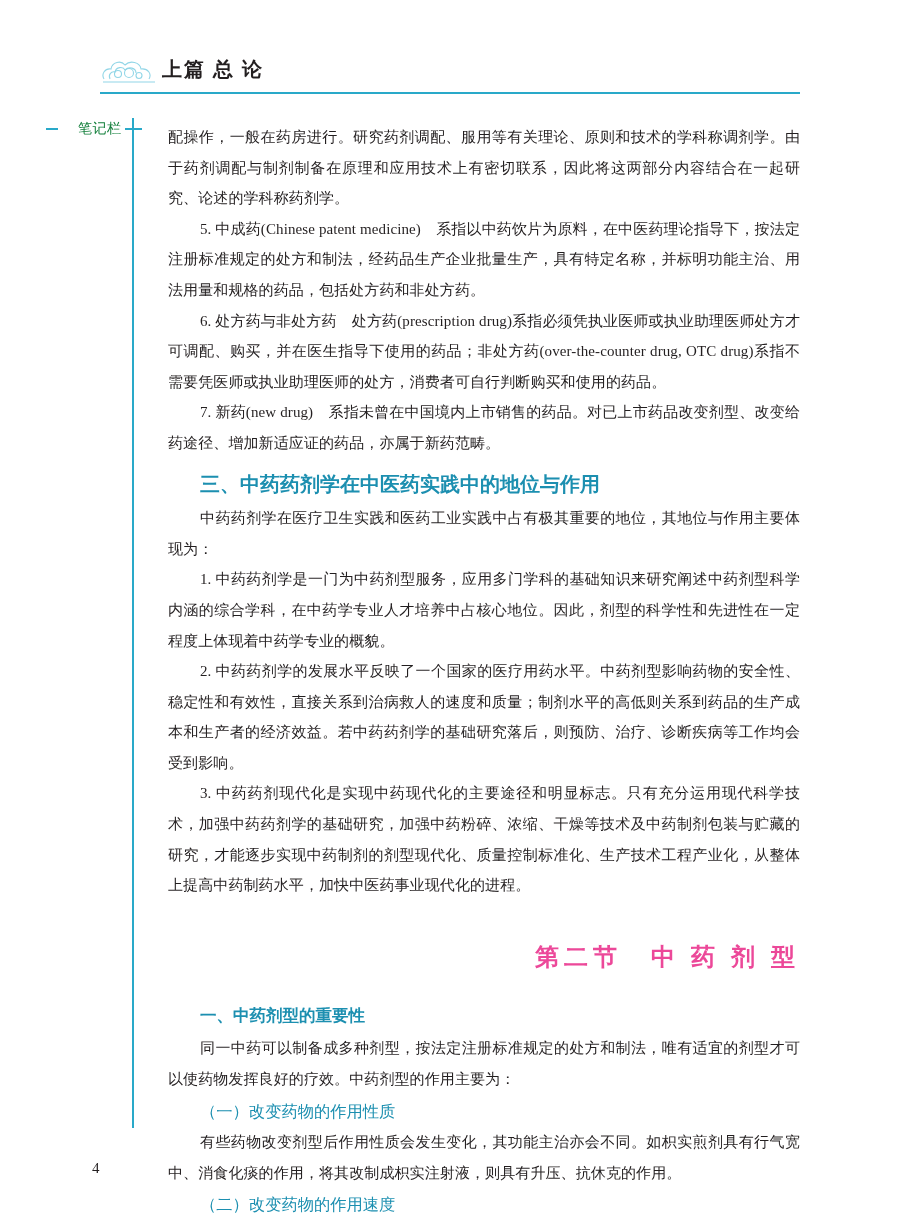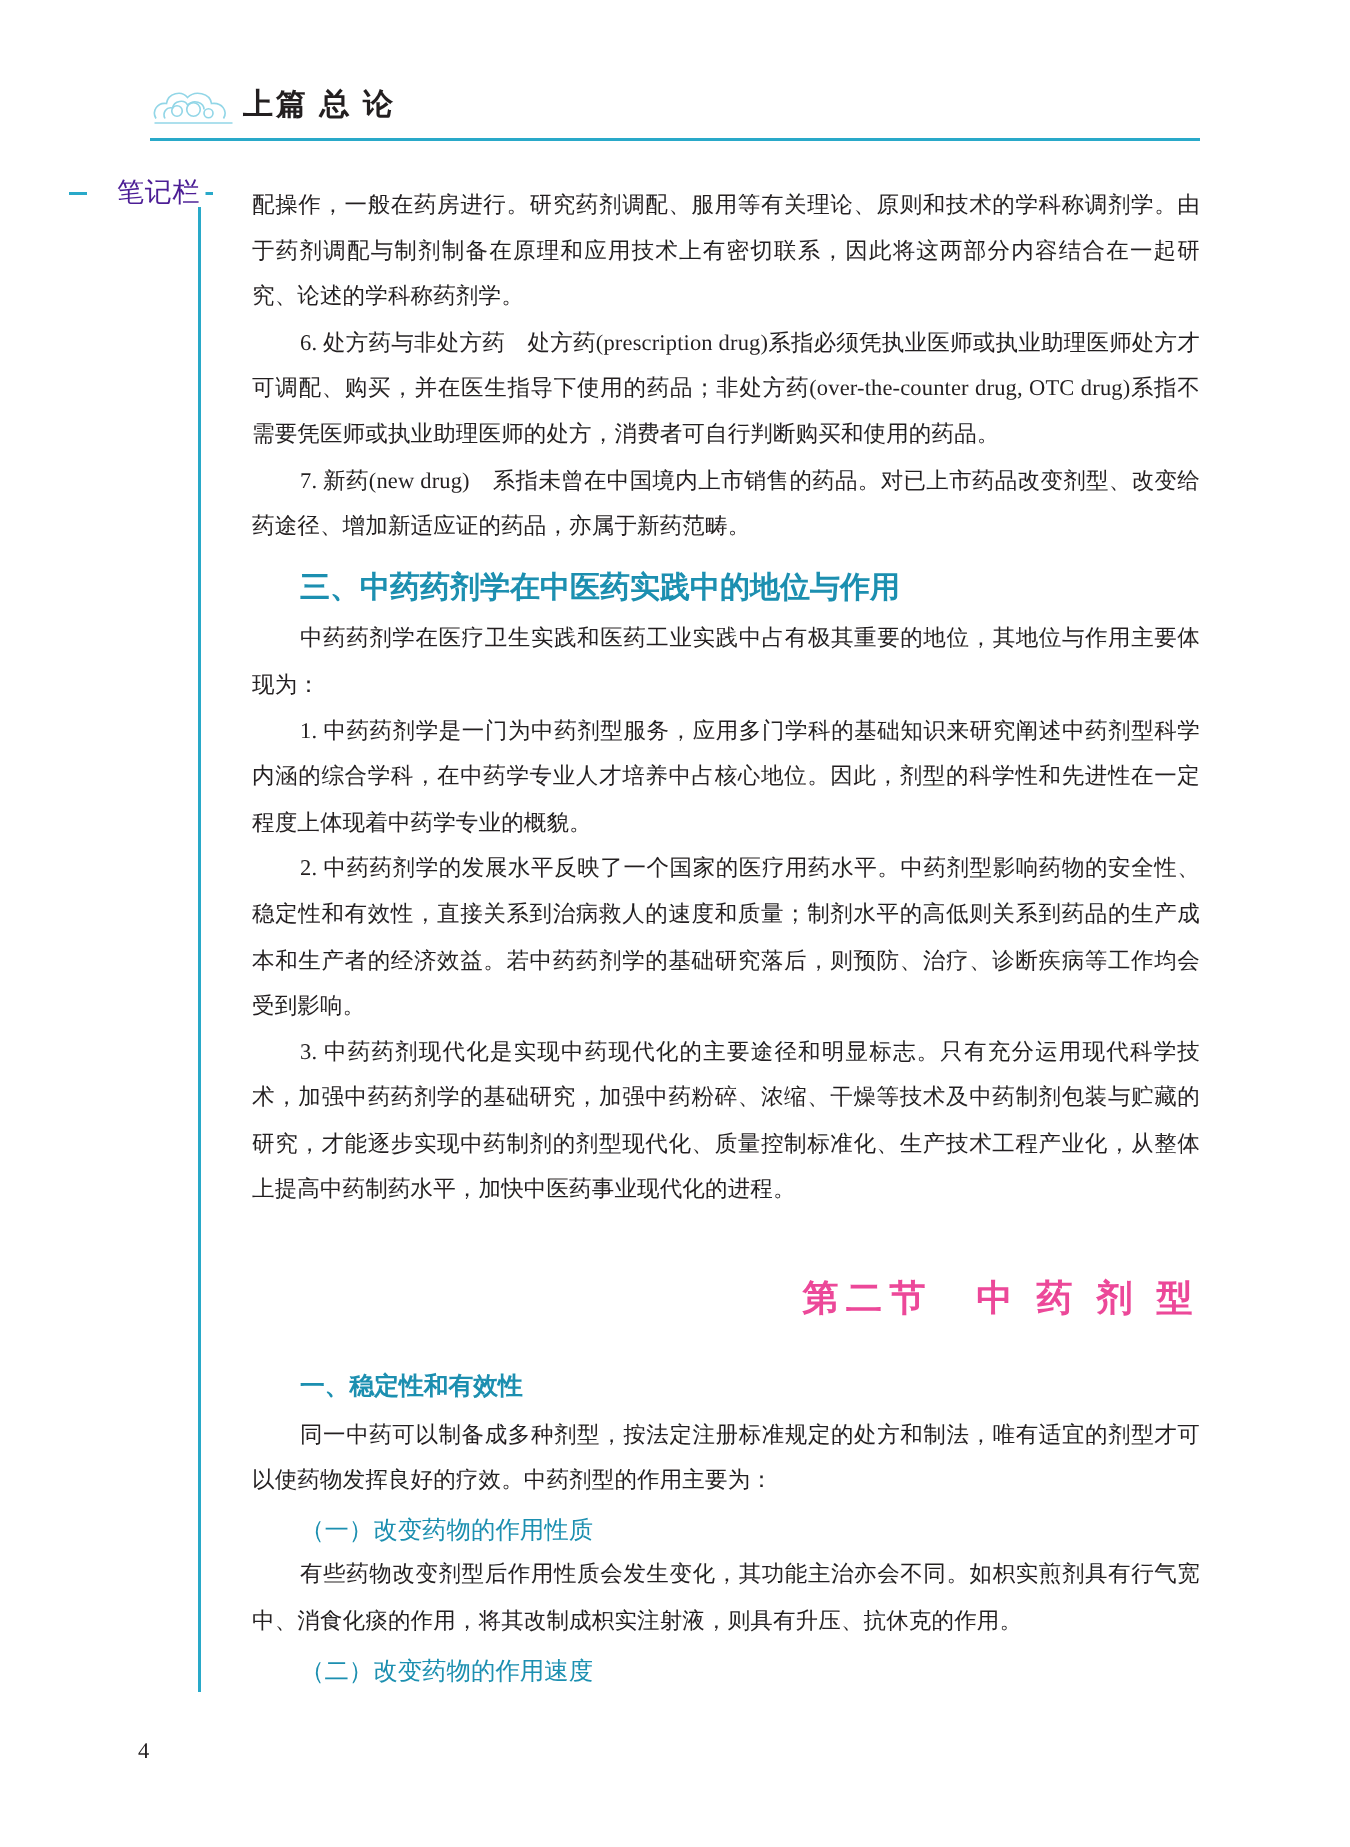--- a/index.html
+++ b/index.html
@@ -79,22 +79,22 @@
     width: 96px;
     height: 2px;
     background: #29a9c9;
   }
   .note-tab-label {
     position: absolute;
     left: 12px;
     top: 0px;
     background: #ffffff;
     padding: 0 3px 0 20px;
-    font-size: 18px;
-    color: #4c1d95;
+    font-size: 14px;
+    color: #15803d;
     font-family: "Liberation Sans", sans-serif;
     letter-spacing: 0.5px;
     line-height: 20px;
   }
   .note-tab-icon {
     position: absolute;
     left: 12px;
     top: 1px;
     width: 17px;
     height: 17px;
@@ -197,33 +197,34 @@
   <div class="note-rail"></div>
   <div class="note-tab">
     <div class="note-tab-line"></div>
     <div class="note-tab-icon"></div>
     <div class="note-tab-label">笔记栏</div>
   </div>
 
   <div class="content">
 
     <p class="t">配操作，一般在药房进行。研究药剂调配、服用等有关理论、原则和技术的学科称调剂学。由于药剂调配与制剂制备在原理和应用技术上有密切联系，因此将这两部分内容结合在一起研究、论述的学科称药剂学。</p>
+    <p class="t ind">5. 中成药(Chinese patent medicine)　系指以中药饮片为原料，在中医药理论指导下，按法定注册标准规定的处方和制法，经药品生产企业批量生产，具有特定名称，并标明功能主治、用法用量和规格的药品，包括处方药和非处方药。</p>
     <p class="t ind">6. 处方药与非处方药　处方药(prescription drug)系指必须凭执业医师或执业助理医师处方才可调配、购买，并在医生指导下使用的药品；非处方药(over-the-counter drug, OTC drug)系指不需要凭医师或执业助理医师的处方，消费者可自行判断购买和使用的药品。</p>
     <p class="t ind">7. 新药(new drug)　系指未曾在中国境内上市销售的药品。对已上市药品改变剂型、改变给药途径、增加新适应证的药品，亦属于新药范畴。</p>
 
     <div class="h3">三、中药药剂学在中医药实践中的地位与作用</div>
 
     <p class="t ind">中药药剂学在医疗卫生实践和医药工业实践中占有极其重要的地位，其地位与作用主要体现为：</p>
     <p class="t ind">1. 中药药剂学是一门为中药剂型服务，应用多门学科的基础知识来研究阐述中药剂型科学内涵的综合学科，在中药学专业人才培养中占核心地位。因此，剂型的科学性和先进性在一定程度上体现着中药学专业的概貌。</p>
     <p class="t ind">2. 中药药剂学的发展水平反映了一个国家的医疗用药水平。中药剂型影响药物的安全性、稳定性和有效性，直接关系到治病救人的速度和质量；制剂水平的高低则关系到药品的生产成本和生产者的经济效益。若中药药剂学的基础研究落后，则预防、治疗、诊断疾病等工作均会受到影响。</p>
     <p class="t ind">3. 中药药剂现代化是实现中药现代化的主要途径和明显标志。只有充分运用现代科学技术，加强中药药剂学的基础研究，加强中药粉碎、浓缩、干燥等技术及中药制剂包装与贮藏的研究，才能逐步实现中药制剂的剂型现代化、质量控制标准化、生产技术工程产业化，从整体上提高中药制药水平，加快中医药事业现代化的进程。</p>
 
     <div class="section-title">第二节　中 药 剂 型</div>
 
-    <div class="h4">一、稳定性和有效性</div>
+    <div class="h4">一、中药剂型的重要性</div>
     <p class="t ind">同一中药可以制备成多种剂型，按法定注册标准规定的处方和制法，唯有适宜的剂型才可以使药物发挥良好的疗效。中药剂型的作用主要为：</p>
 
     <div class="h5">（一）改变药物的作用性质</div>
     <p class="t ind">有些药物改变剂型后作用性质会发生变化，其功能主治亦会不同。如枳实煎剂具有行气宽中、消食化痰的作用，将其改制成枳实注射液，则具有升压、抗休克的作用。</p>
 
     <div class="h5">（二）改变药物的作用速度</div>
 
   </div>
 
   <div class="page-number">4</div>

